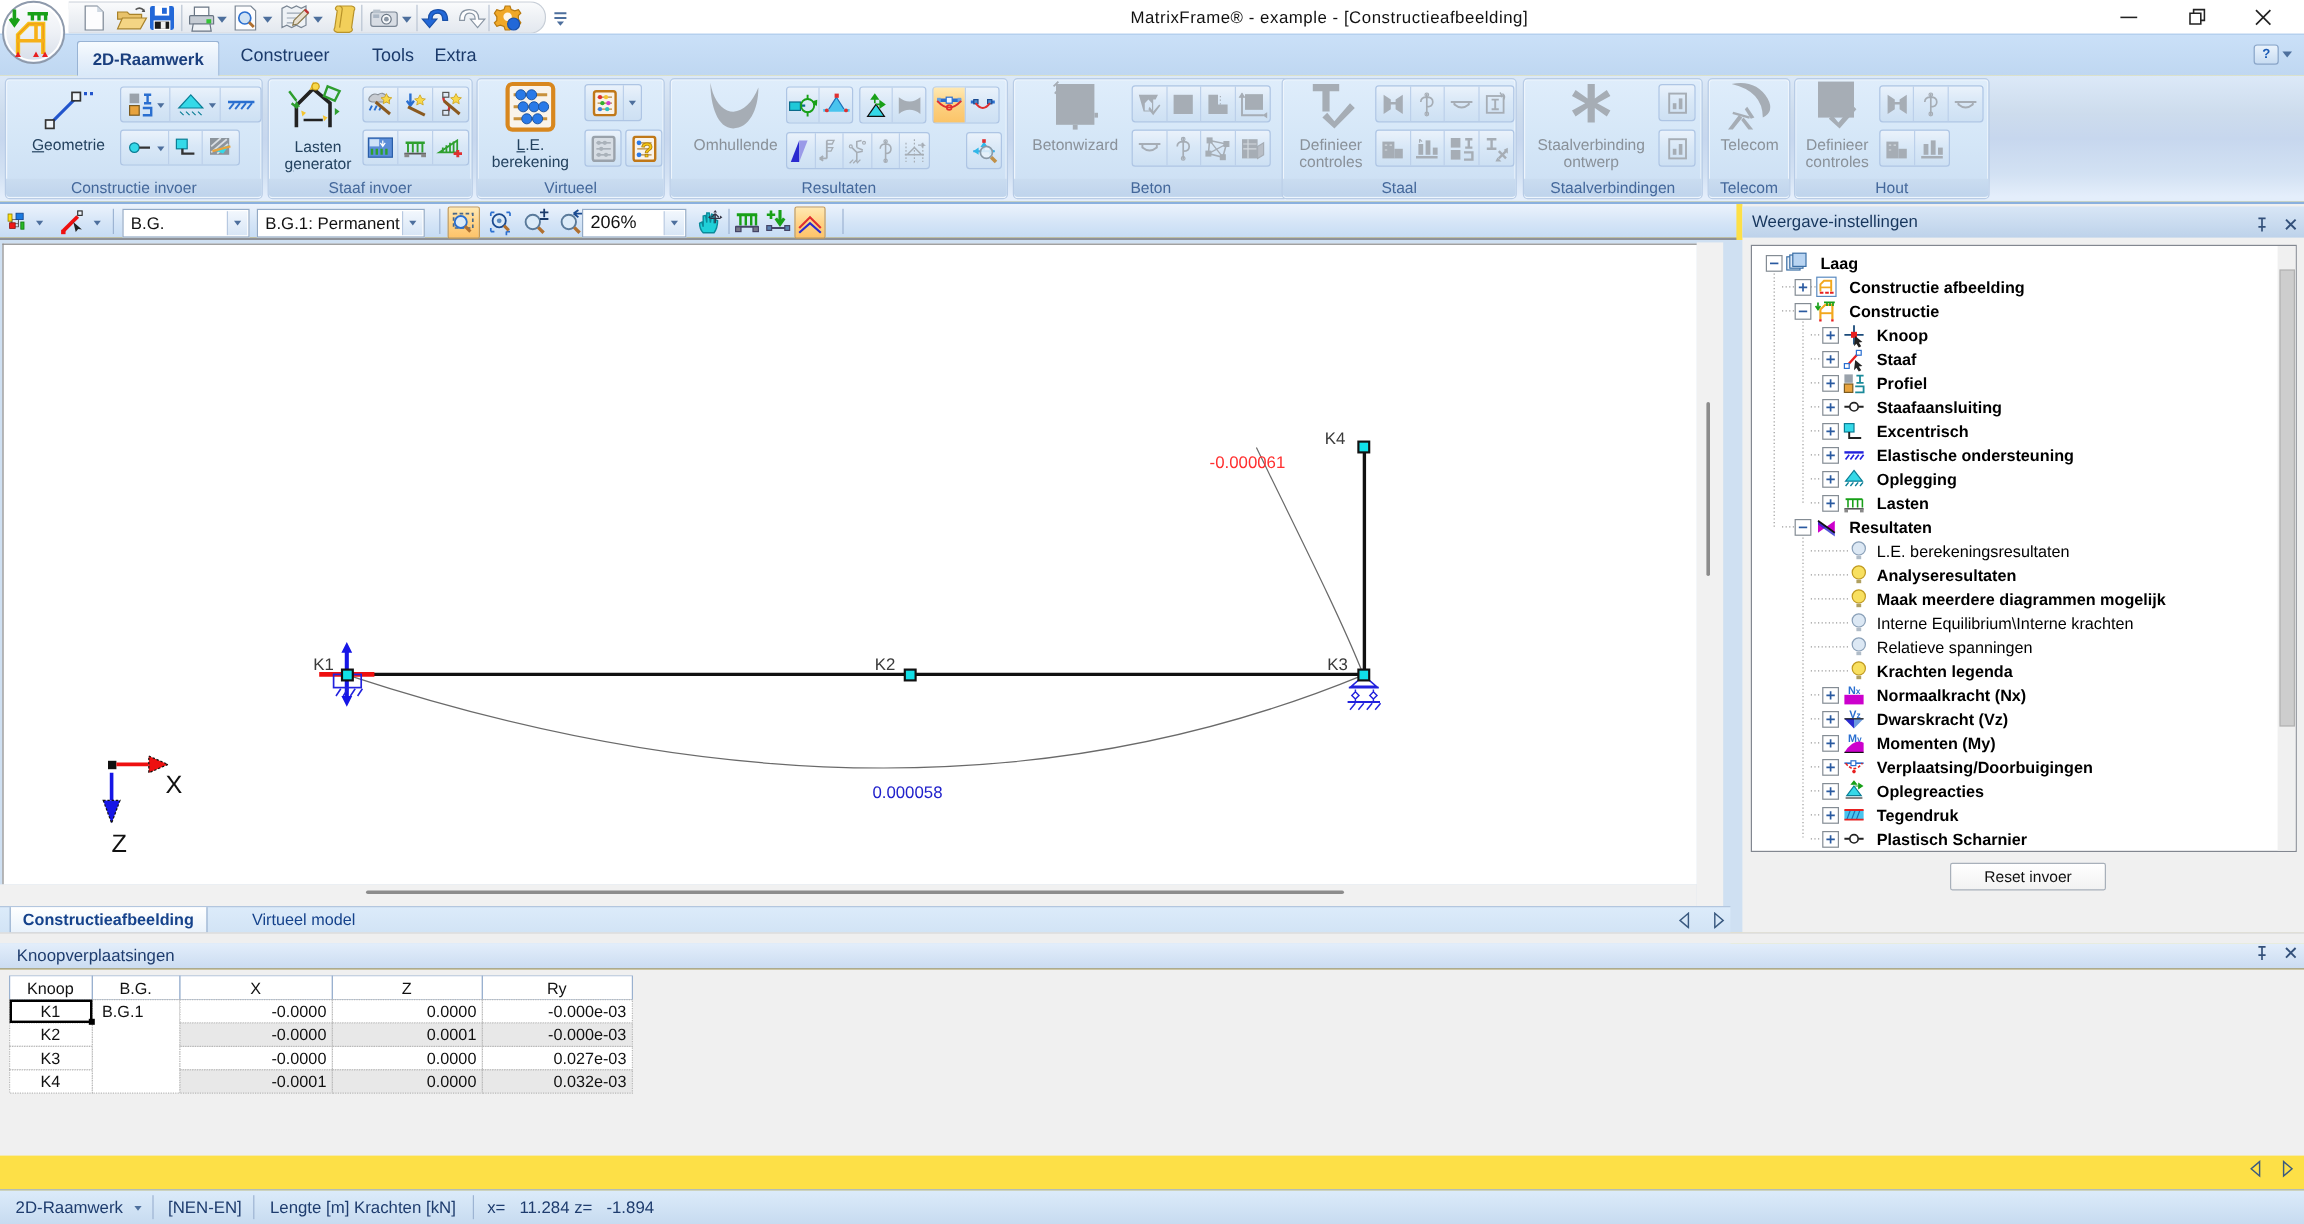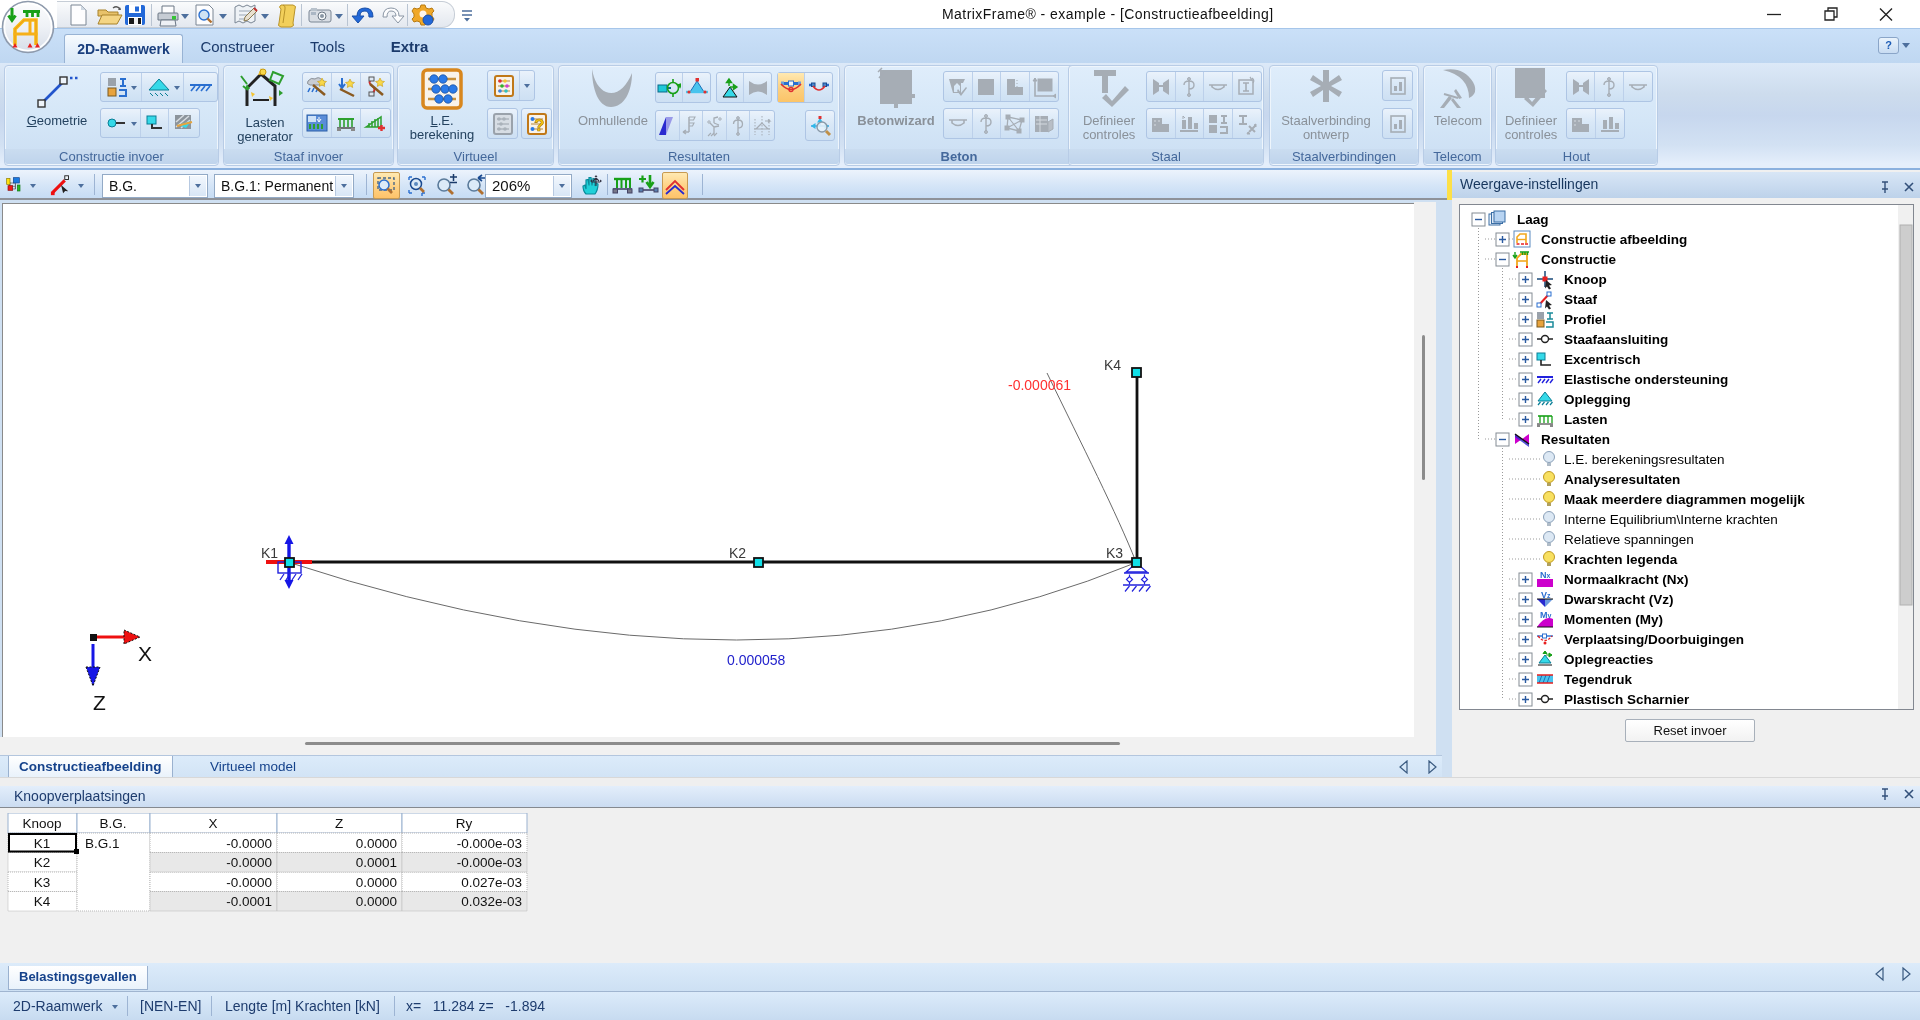--- a/index.html
+++ b/index.html
@@ -186,21 +186,21 @@
       <path d="M17 14.5 h14" stroke="#222" stroke-width="1.3"></path>
       <path d="M75 11 h9 v9 h-9 Z" fill="none" stroke="#222" stroke-width="1.3"></path>
       <path d="M78 11 v-3 h9 v9 h-3" fill="none" stroke="#222" stroke-width="1.3"></path>
       <path d="M130 8.5 l12 12 m0 -12 l-12 12" stroke="#222" stroke-width="1.4"></path>
     </svg>
   </div>
   <div class="abs" id="tabrow">
     <div class="abs rtab" id="tab-active">2D-Raamwerk</div>
     <div class="abs rtab" style="left:190px;width:95px;">Construeer</div>
     <div class="abs rtab" style="left:300px;width:55px;">Tools</div>
-    <div class="abs rtab" style="left:382px;width:55px;font-weight:bold;">Extra</div>
+    <div class="abs rtab" style="left:352px;width:55px;">Extra</div>
   </div>
   <div class="abs" id="ribbon">
 
     <div class="abs rgroup" style="left:4px;width:215px;">
       <div class="bigbtn" style="left:14px;top:4px;width:76px;">
         <svg width="44" height="40" viewBox="0 0 44 40">
             <path d="M7 33 L29 11" stroke="#2255cc" stroke-width="2.6"></path>
             <rect x="3" y="30" width="7" height="7" fill="#eef4fa" stroke="#333" stroke-width="1.4"></rect>
             <rect x="25" y="7" width="7" height="7" fill="#eef4fa" stroke="#333" stroke-width="1.4"></rect>
             <path d="M35 8 h2.5 M40 8 h2.5" stroke="#2255cc" stroke-width="2.6"></path>
@@ -496,21 +496,21 @@
               <path d="M3 12 l4.5 -3 v6 Z M21 12 l-4.5 -3 v6 Z M12 4 l-3 4.5 h6 Z" fill="#30b8e8"></path>
               <rect x="10.5" y="2" width="3" height="3" fill="#e03030"></rect>
               <circle cx="14" cy="13" r="5" fill="#e8f2fa" fill-opacity=".85" stroke="#8a9aa8" stroke-width="1.4"></circle>
               <path d="M18 17 l4 4" stroke="#c09048" stroke-width="3"></path>
             </svg>
           </div>
       </div>
       <div class="rglabel">Resultaten</div>
     </div>
 
-    <div class="abs rgroup" style="left:844px;width:230px;font-weight:bold;">
+    <div class="abs rgroup" style="left:844px;width:230px;">
       <div class="bigbtn gray" style="left:10px;top:0px;width:82px;">
         <svg width="40" height="44" viewBox="0 0 40 44">
             <rect x="4" y="4" width="32" height="34" fill="#a6adb5"></rect>
             <path d="M2 6 l4 -4 M3 12 l6 -7" stroke="#a6adb5" stroke-width="1.5"></path>
             <rect x="36" y="28" width="3" height="4" fill="#a6adb5"></rect>
             <rect x="18" y="38" width="4" height="4" fill="#a6adb5"></rect>
           </svg>
         <div class="cap">Betonwizard</div>
       </div>
       <div class="btnrow" style="left:98px;top:5px;width:116px;height:31px;">
@@ -1204,23 +1204,20 @@
           <text x="522" y="54">-0.000e-03</text>
         <text x="272" y="73.5">-0.0000</text>
           <text x="397" y="73.5">0.0000</text>
           <text x="522" y="73.5">0.027e-03</text>
         <text x="272" y="93">-0.0001</text>
           <text x="397" y="93">0.0000</text>
           <text x="522" y="93">0.032e-03</text>
       </g>
     </svg>
   </div>
-  <div class="abs" id="bttabs">
-      <div id="belast">Belastingsgevallen</div>
-    </div>
   <div class="abs" id="statusbar">
     <div class="sbitem" style="left:13px;">2D-Raamwerk</div>
     <div style="position:absolute;left:112px;top:13px;width:0;height:0;border:3.5px solid transparent;border-top:4.5px solid #4d6f9d;"></div>
     <div class="sbsep" style="left:127px;"></div>
     <div class="sbitem" style="left:140px;">[NEN-EN]</div>
     <div class="sbsep" style="left:211px;"></div>
     <div class="sbitem" style="left:225px;">Lengte [m] Krachten [kN]</div>
     <div class="sbsep" style="left:394px;"></div>
     <div class="sbitem" style="left:406px;">x=&nbsp;&nbsp;&nbsp;11.284 z=&nbsp;&nbsp;&nbsp;-1.894</div>
   </div>

